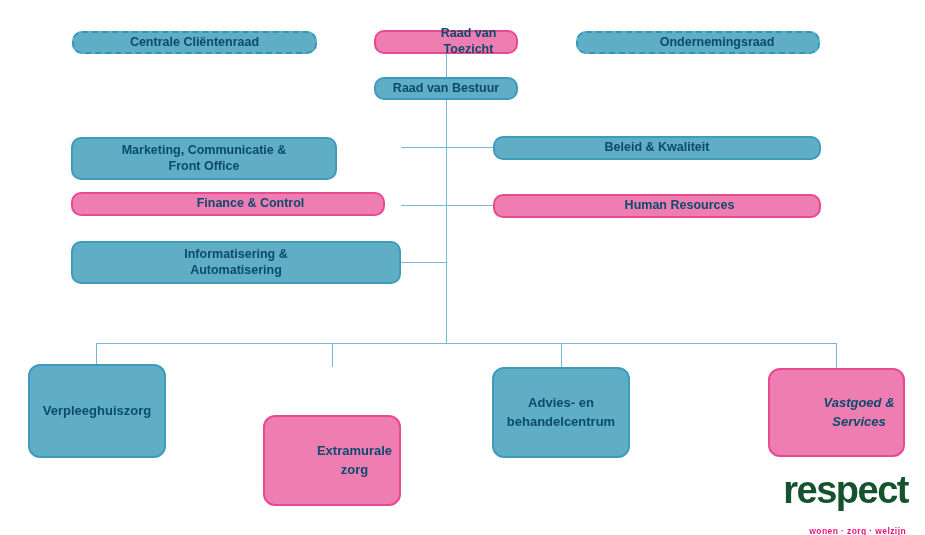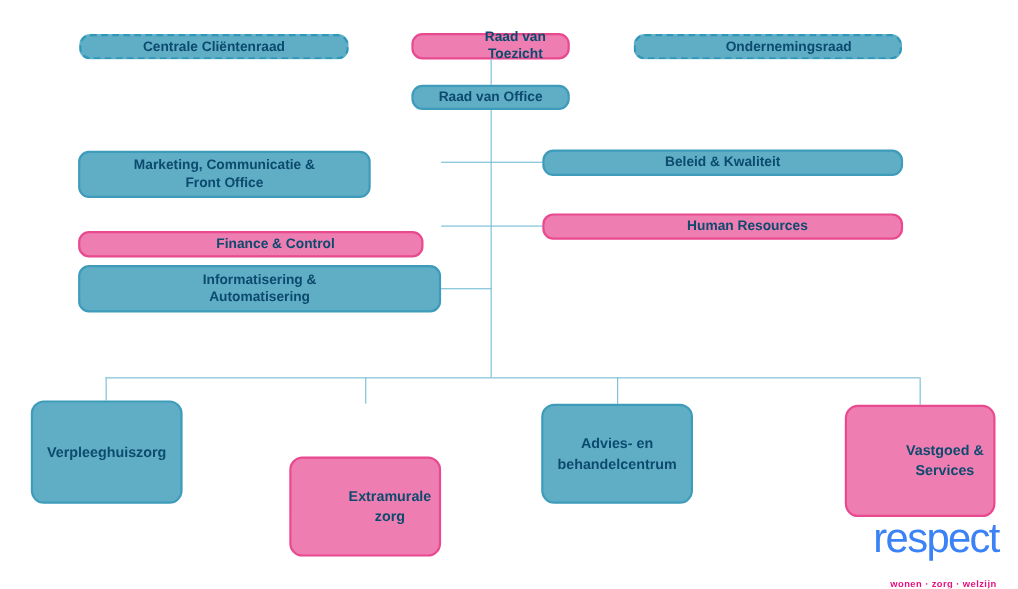--- a/index.html
+++ b/index.html
@@ -29,47 +29,47 @@
   .vline { width:1px; }
   .hline { height:1px; }
 
   
   #n-centrale        { left:72px;  top:31px;  width:245px; height:23px; }
   #n-toezicht        { left:374px; top:30px;  width:144px; height:24px; }
   #n-ondernemingsraad{ left:576px; top:31px;  width:244px; height:23px;padding-left:38px; }
   #n-bestuur         { left:374px; top:77px;  width:144px; height:23px; }
   #n-marketing       { left:71px;  top:137px; width:266px; height:43px; }
   #n-beleid          { left:493px; top:136px; width:328px; height:24px; }
-  #n-finance         { left:71px;  top:210px; width:314px; height:24px; }
+  #n-finance         { left:71px;  top:192px; width:314px; height:24px; }
   #n-hr              { left:493px; top:194px; width:328px; height:24px; }
   #n-informatisering { left:71px;  top:241px; width:330px; height:43px; }
   #n-verpleeghuiszorg{ left:28px;  top:364px; width:138px; height:94px; }
   #n-extramurale     { left:263px; top:367px; width:138px; height:91px;margin-top:48px; }
   #n-advies          { left:492px; top:367px; width:138px; height:91px; }
-  #n-vastgoed        { left:768px; top:368px; width:137px; height:102px; }
+  #n-vastgoed        { left:768px; top:368px; width:137px; height:89px;font-style:italic; }
 
   
   #l-stem-top    { left:446px; top:54px;  height:23px; }
   #l-stem-main   { left:446px; top:100px; height:243px; }
   #l-h-marketing { left:401px; top:147px; width:92px; }
   #l-h-finance   { left:401px; top:205px; width:92px; }
   #l-h-informat  { left:401px; top:262px; width:46px; }
   #l-bottom-bar  { left:96px;  top:343px; width:740px; }
   #l-drop-1      { left:96px;  top:343px; height:21px; }
   #l-drop-2      { left:332px; top:343px; height:24px; }
   #l-drop-3      { left:561px; top:343px; height:24px; }
   #l-drop-4      { left:836px; top:343px; height:25px; }
 
   
   #logo {
     position:absolute; right:17px; top:472px;
     text-align:right; z-index:2;
   }
   #logo .brand {
-    font-size:38px; font-weight:400; color:#3b82f6;
+    font-size:38px; font-weight:700; color:#14532d;
     line-height:0.95; letter-spacing:-1.5px;
   }
   #logo .tagline {
     font-size:8.5px; font-weight:bold; color:#E5117F;
     letter-spacing:0.4px; margin-top:18px; padding-right:2px;
   }
 </style>
 </head>
 <body>
 
@@ -83,21 +83,21 @@
   <div class="line hline" id="l-bottom-bar"></div>
   <div class="line vline" id="l-drop-1"></div>
   <div class="line vline" id="l-drop-2"></div>
   <div class="line vline" id="l-drop-3"></div>
   <div class="line vline" id="l-drop-4"></div>
 
   <div class="node teal-dashed" id="n-centrale">Centrale Cliëntenraad</div>
   <div class="node pink" id="n-toezicht">Raad van Toezicht</div>
   <div class="node teal-dashed" id="n-ondernemingsraad">Ondernemingsraad</div>
 
-  <div class="node teal" id="n-bestuur">Raad van Office</div>
+  <div class="node teal" id="n-bestuur">Raad van Bestuur</div>
 
   <div class="node teal" id="n-marketing">Marketing, Communicatie &amp;
 Front Office</div>
   <div class="node teal" id="n-beleid">Beleid &amp; Kwaliteit</div>
   <div class="node pink" id="n-finance">Finance &amp; Control</div>
   <div class="node pink" id="n-hr">Human Resources</div>
   <div class="node teal" id="n-informatisering">Informatisering &amp;
 Automatisering</div>
 
   <div class="node teal big" id="n-verpleeghuiszorg">Verpleeghuiszorg</div>

